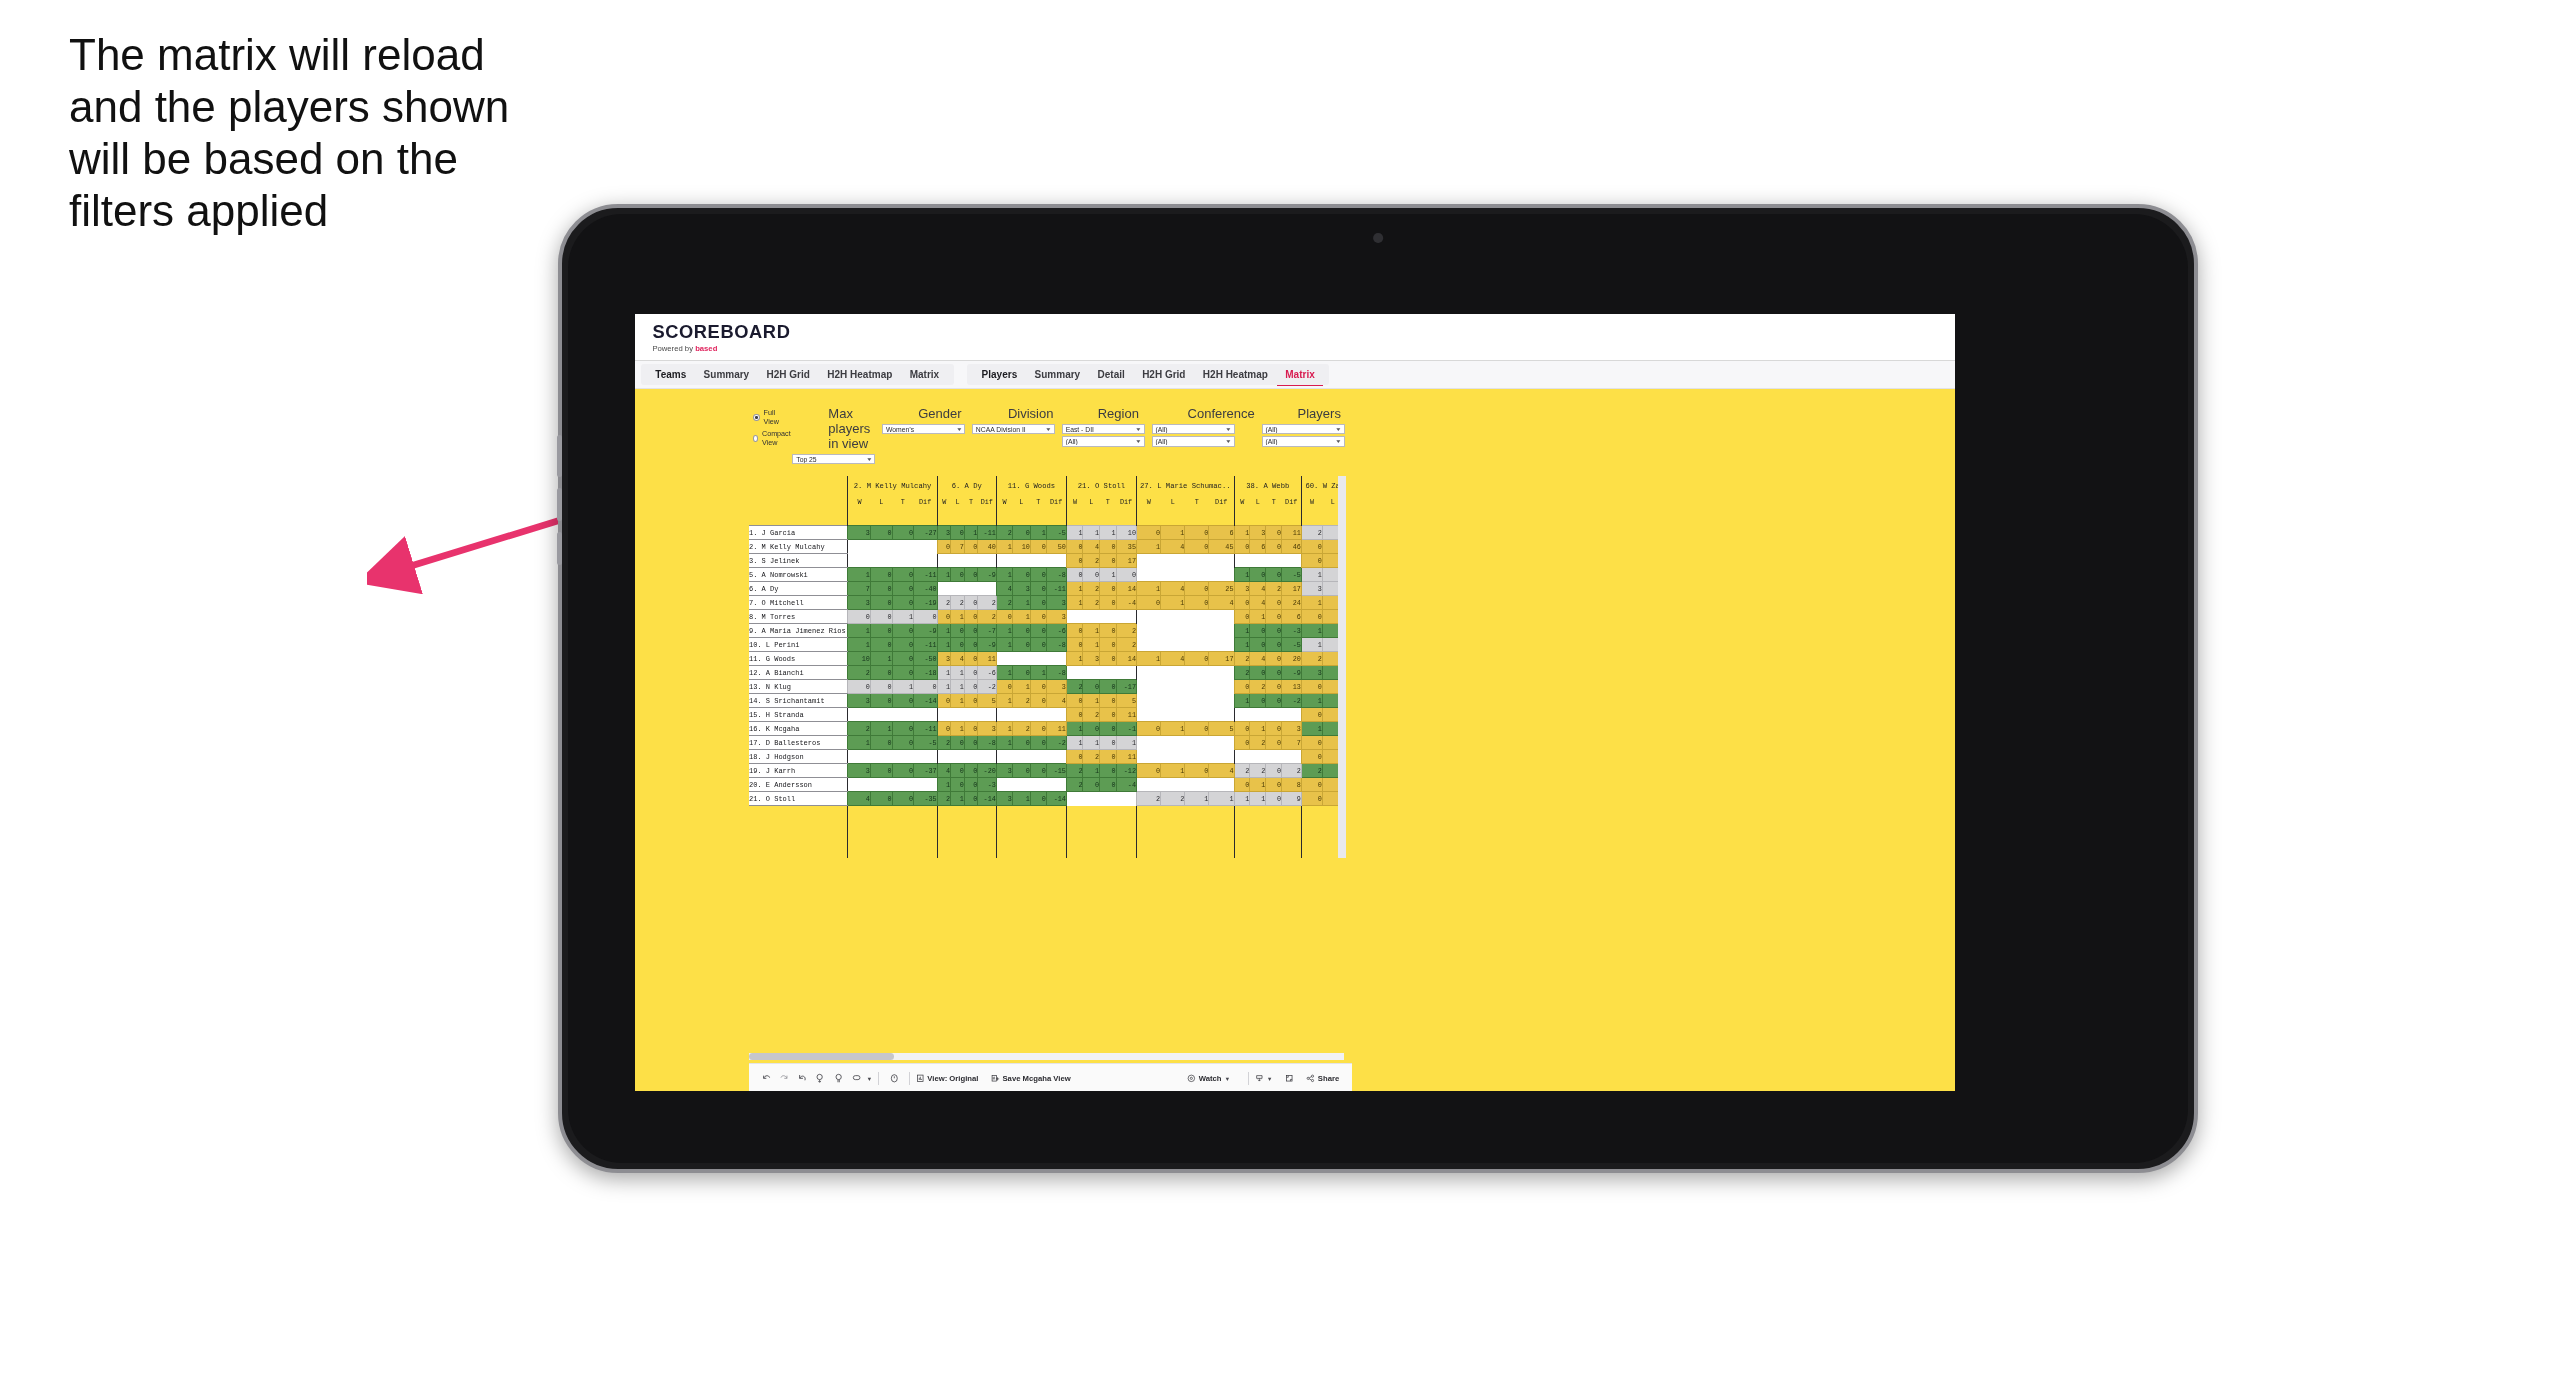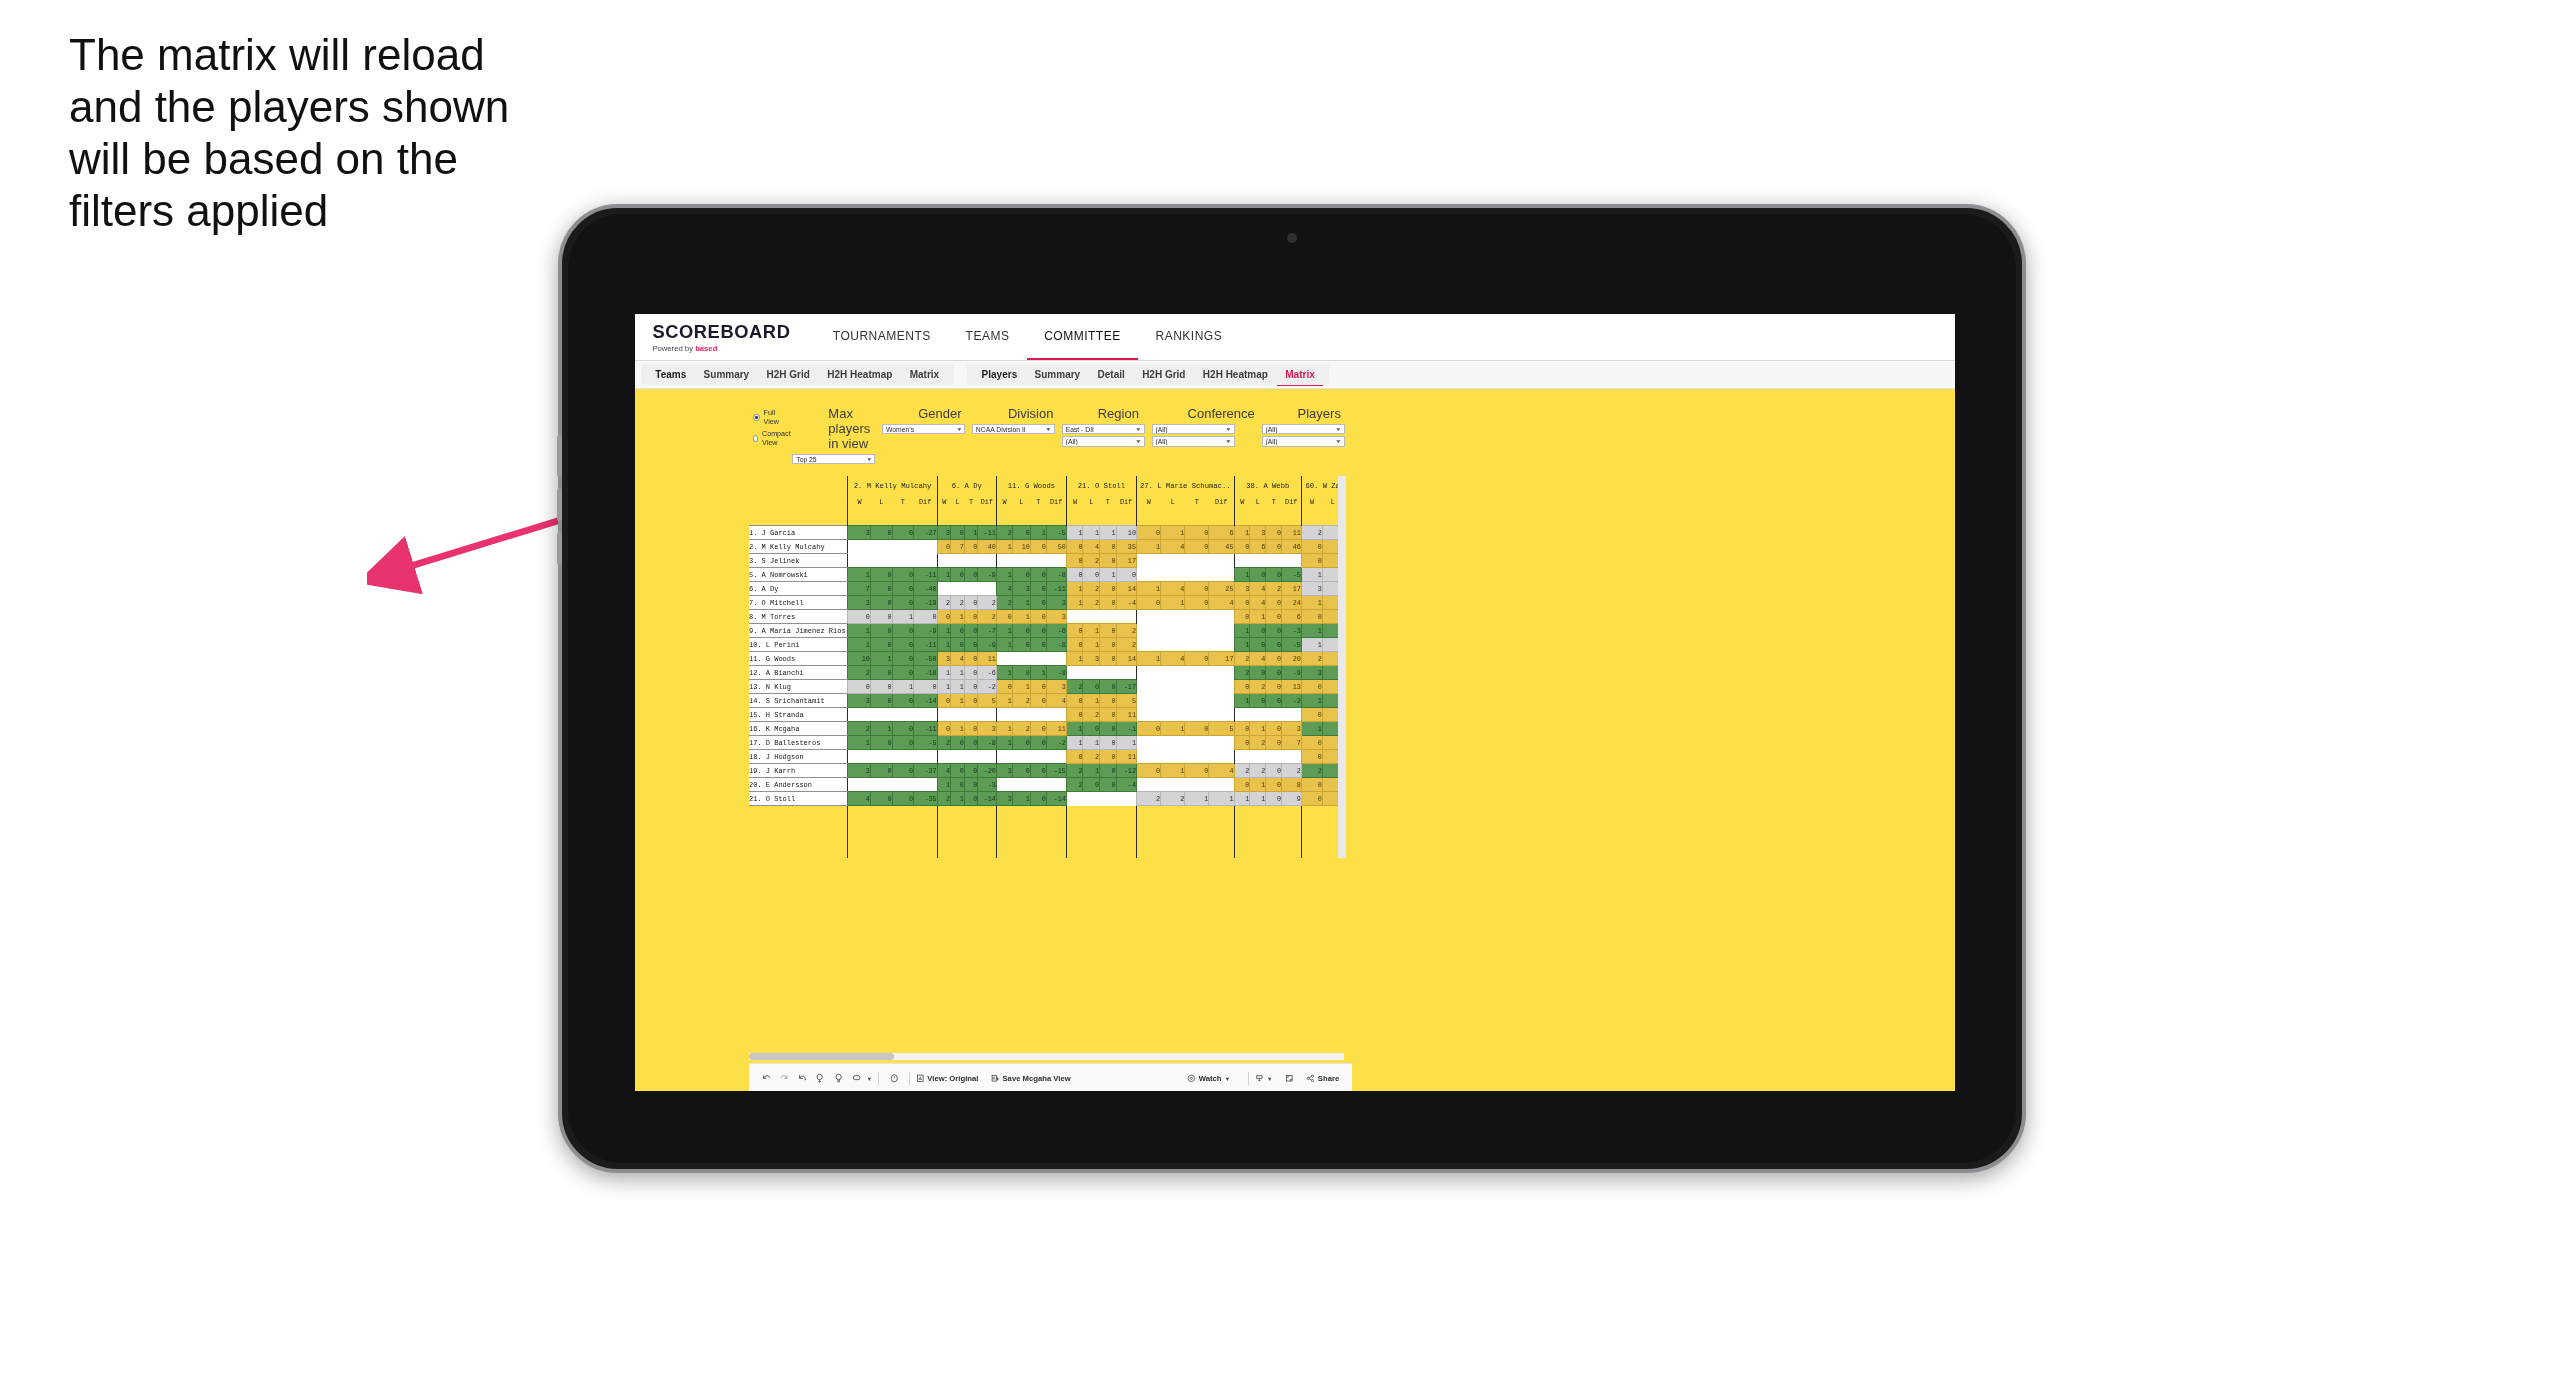--- a/index.html
+++ b/index.html
@@ -12,21 +12,21 @@
     position:absolute; left:69px; top:29px; width:463px;
     font-size:44px; line-height:1.18; color:#111111;
     font-family:"Liberation Sans", sans-serif;
   }
 
   
   #arrow{position:absolute; left:367px; top:386px; width:627px; height:212px;}
 
   
   #tablet{
-    position:absolute; left:558px; top:204px; width:1468px; height:969px;
+    position:absolute; left:558px; top:204px; width:1640px; height:969px;
     background:#1b1b1d;
     border-radius:60px;
     border:4.8px solid #8d8d92;
     box-sizing:border-box;
     box-shadow:0 5.8px 21px rgba(0,0,0,.35);
   }
   #tablet .inner-bezel{
     position:absolute; left:5.8px; top:5.8px; right:5.8px; bottom:5.8px;
     border-radius:54px; background:#121214;
   }
@@ -156,26 +156,20 @@
   <div class="side-btn btn-vol1"></div>
   <div class="side-btn btn-vol2"></div>
 
   <div id="screen">
 
     <div class="app-header">
       <div class="brand">
         <div class="brand-name">SCOREBOARD</div>
         <div class="brand-sub"><span>Powered by </span><span class="clippd">based</span></div>
       </div>
-      <div class="top-nav" id="top-nav">
-          <div class="tab">TOURNAMENTS</div>
-          <div class="tab">TEAMS</div>
-          <div class="tab active">COMMITTEE</div>
-          <div class="tab">RANKINGS</div>
-        </div>
     </div>
 
     <div class="sub-nav" id="sub-nav">
         <div class="sub-group">
           <div class="sub-item bold">Teams</div>
           <div class="sub-item">Summary</div>
           <div class="sub-item">H2H Grid</div>
           <div class="sub-item">H2H Heatmap</div>
           <div class="sub-item">Matrix</div>
         </div>

